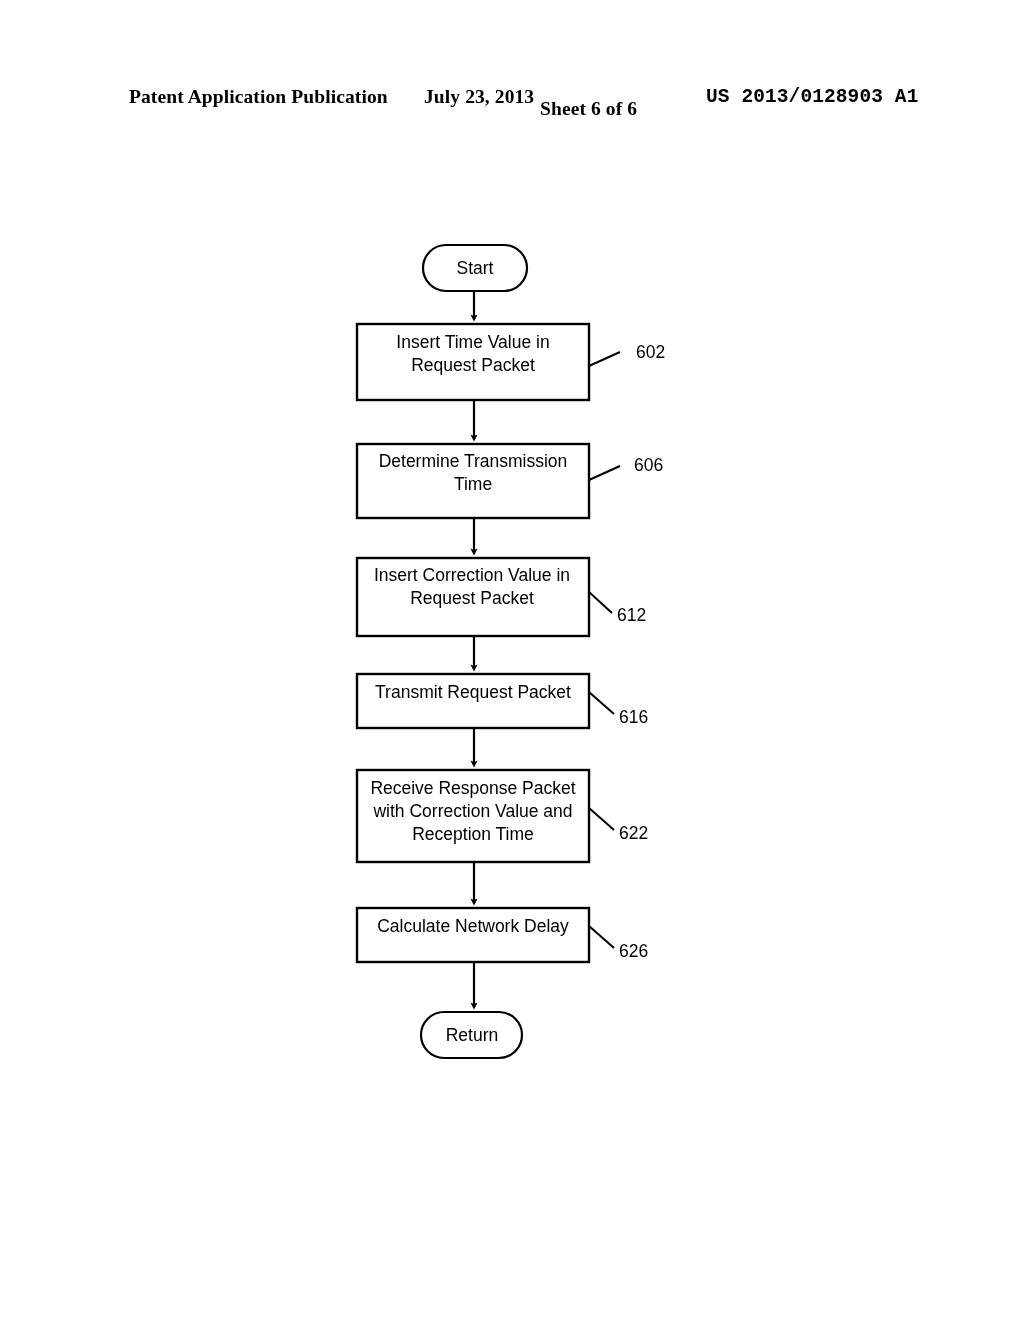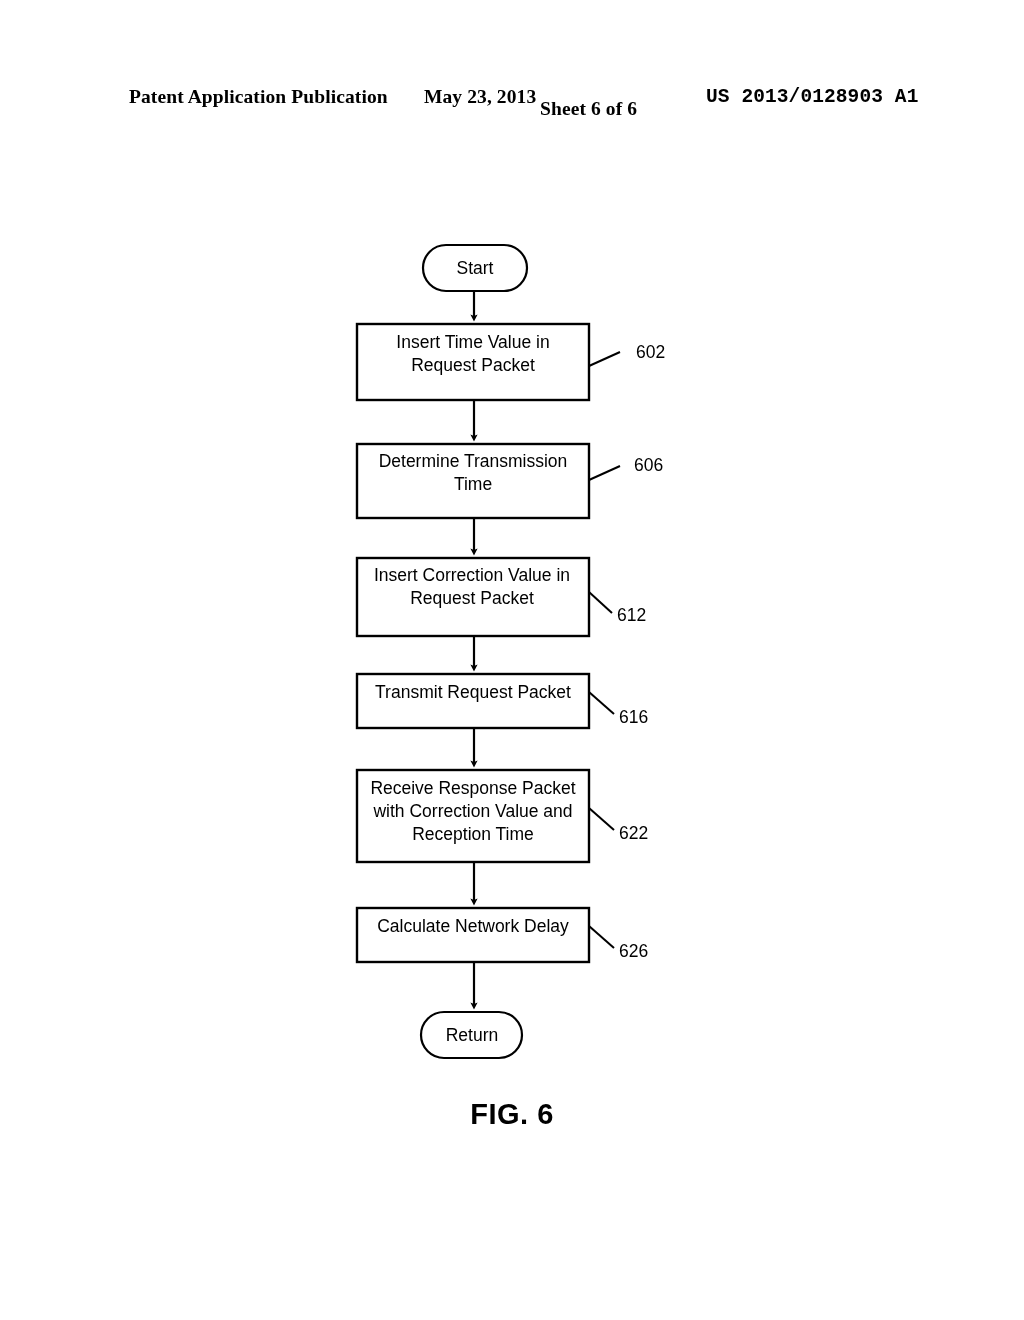--- a/index.html
+++ b/index.html
@@ -92,21 +92,21 @@
     font-weight: bold;
     font-size: 29px;
     letter-spacing: 0.5px;
   }
 </style>
 </head>
 <body>
 
 <div class="page-header">
   <span class="hdr-pub">Patent Application Publication</span>
-  <span class="hdr-date">May 23, 2013</span>
+  <span class="hdr-date">July 23, 2013</span>
   <span class="hdr-sheet">Sheet 6 of 6</span>
   <span class="hdr-patno">US 2013/0128903 A1</span>
 </div>
 
 <div class="figure">
   <svg class="flow" viewBox="0 0 1024 1320" xmlns="http://www.w3.org/2000/svg">
     <defs>
       <marker id="arrowhead" markerWidth="9" markerHeight="9" refX="4.2" refY="4.2" orient="auto" markerUnits="userSpaceOnUse">
         <path d="M 0.6 0.6 L 7.8 4.2 L 0.6 7.8 L 2.1 4.2 Z" fill="#000000"></path>
       </marker>
@@ -177,14 +177,13 @@
     </g>
 
     <line x1="474" y1="962" x2="474" y2="1006" stroke="#000000" stroke-width="2.2" marker-end="url(#arrowhead)"></line>
 
     <g>
       <rect x="421" y="1012" width="101" height="46" rx="23" ry="23" fill="#ffffff" stroke="#000000" stroke-width="2.2"></rect>
       <text class="term-label" x="472" y="1041" text-anchor="middle">Return</text>
     </g>
   </svg>
 
-  <div class="fig-caption">FIG. 6</div>
 </div>
 
 </body></html>

